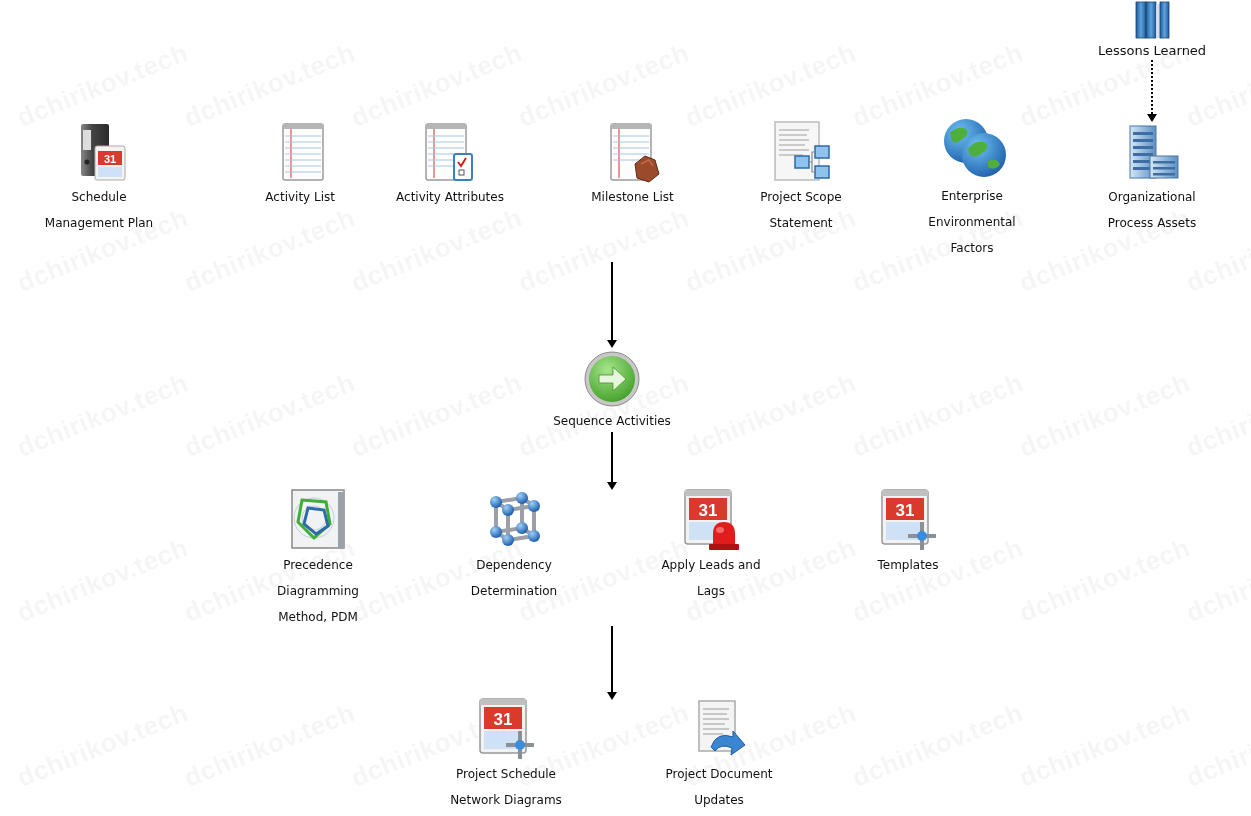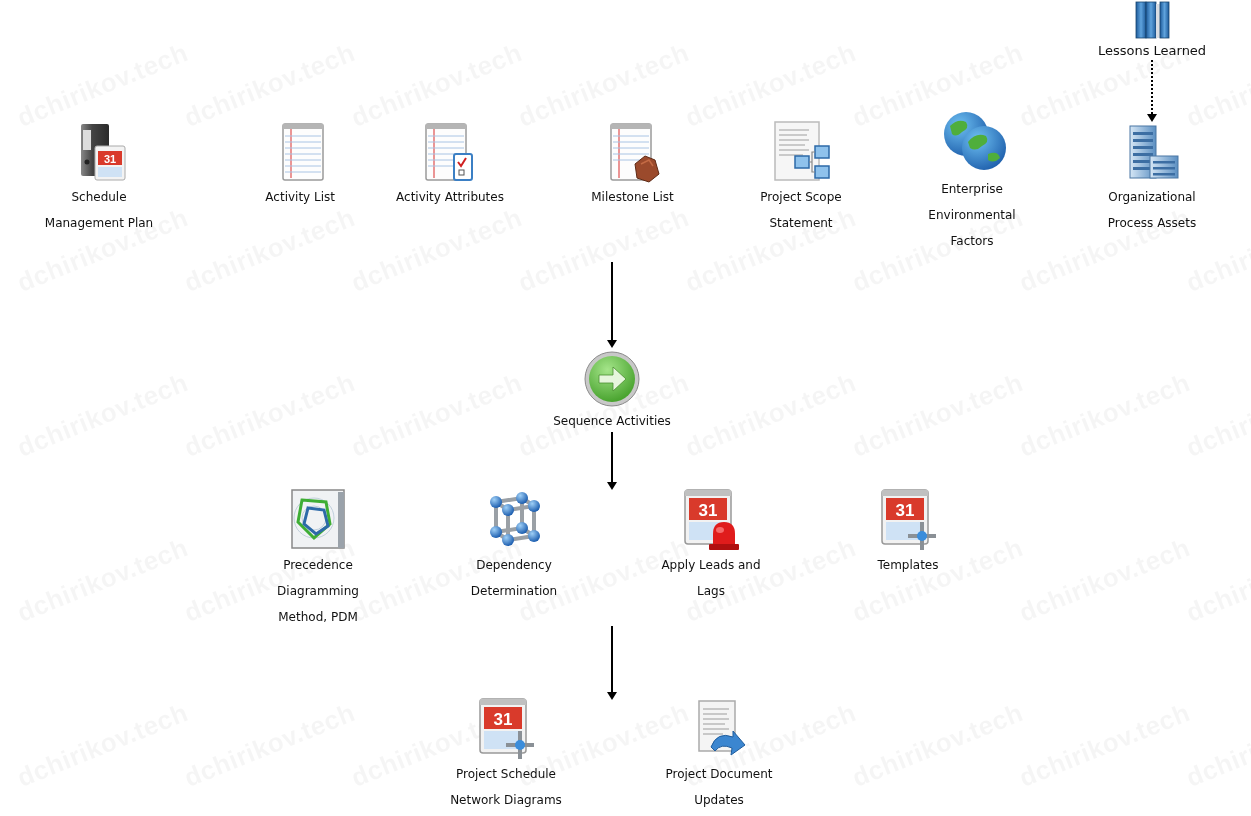--- a/index.html
+++ b/index.html
@@ -199,21 +199,21 @@
       <rect x="26" y="36" width="14" height="12" fill="#8fc2ec" stroke="#2d6aa8" stroke-width="1.5"></rect>
       <rect x="46" y="26" width="14" height="12" fill="#8fc2ec" stroke="#2d6aa8" stroke-width="1.5"></rect>
       <rect x="46" y="46" width="14" height="12" fill="#8fc2ec" stroke="#2d6aa8" stroke-width="1.5"></rect>
       <path d="M40 42 L43 42 L43 32 L46 32 M43 42 L43 52 L46 52" stroke="#888" fill="none" stroke-width="1.2"></path>
     </svg>
   </div>
   <div class="label">Project Scope</div>
   <div class="label">Statement</div>
 </div>
 
-<div class="node" style="left:896px;top:108px;width:152px;">
+<div class="node" style="left:896px;top:115px;width:152px;">
   <div class="icon" style="height:68px;">
     <svg width="70" height="66" viewBox="0 0 70 66">
       <defs>
           <radialGradient id="gl" cx="0.35" cy="0.3" r="0.8">
             <stop offset="0" stop-color="#6ec0f2"></stop>
             <stop offset="1" stop-color="#1a5aa8"></stop>
           </radialGradient>
         </defs>
       <circle cx="26" cy="26" r="22" fill="url(#gl)"></circle>
       <path d="M10 18 Q18 10 26 14 Q30 20 22 24 Q16 30 12 26 Z" fill="#4fae3c"></path>

